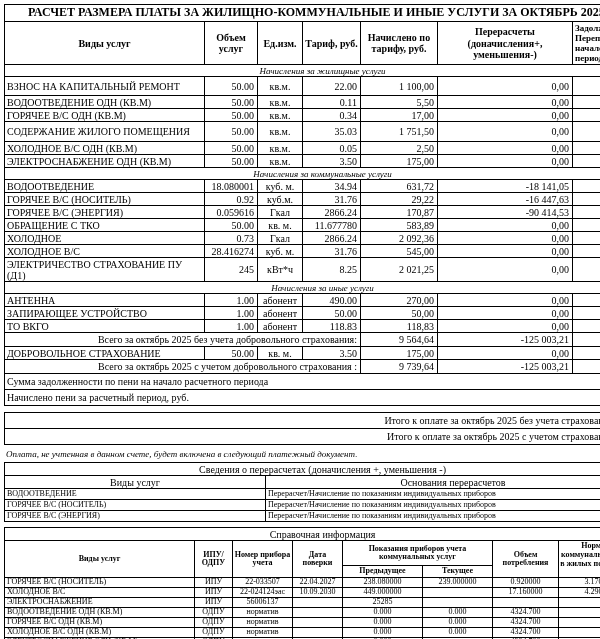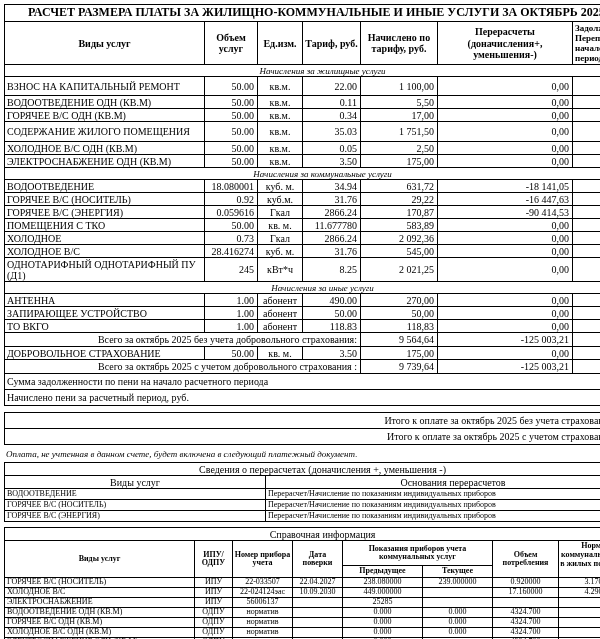--- a/index.html
+++ b/index.html
@@ -148,21 +148,21 @@
     <tr class="d">
       <td class="l">ГОРЯЧЕЕ В/С (ЭНЕРГИЯ)</td>
       <td class="r">0.059616</td>
       <td class="c">Гкал</td>
       <td class="r">2866.24</td>
       <td class="r">170,87</td>
       <td class="r">-90 414,53</td>
       <td class="r"></td>
     </tr>
     <tr class="d">
-      <td class="l">ПОМЕЩЕНИЯ С ТКО</td>
+      <td class="l">ОБРАЩЕНИЕ С ТКО</td>
       <td class="r">50.00</td>
       <td class="c">кв. м.</td>
       <td class="r">11.677780</td>
       <td class="r">583,89</td>
       <td class="r">0,00</td>
       <td class="r"></td>
     </tr>
     <tr class="d">
       <td class="l">ХОЛОДНОЕ</td>
       <td class="r">0.73</td>
@@ -175,21 +175,21 @@
     <tr class="d">
       <td class="l">ХОЛОДНОЕ В/С</td>
       <td class="r">28.416274</td>
       <td class="c">куб. м.</td>
       <td class="r">31.76</td>
       <td class="r">545,00</td>
       <td class="r">0,00</td>
       <td class="r"></td>
     </tr>
     <tr class="t24">
-      <td class="l">ОДНОТАРИФНЫЙ ОДНОТАРИФНЫЙ ПУ (Д1)</td>
+      <td class="l">ЭЛЕКТРИЧЕСТВО СТРАХОВАНИЕ ПУ (Д1)</td>
       <td class="r">245</td>
       <td class="c">кВт*ч</td>
       <td class="r">8.25</td>
       <td class="r">2 021,25</td>
       <td class="r">0,00</td>
       <td class="r"></td>
     </tr>
 
     <tr class="sec">
       <td colspan="7">Начисления за иные услуги</td>

